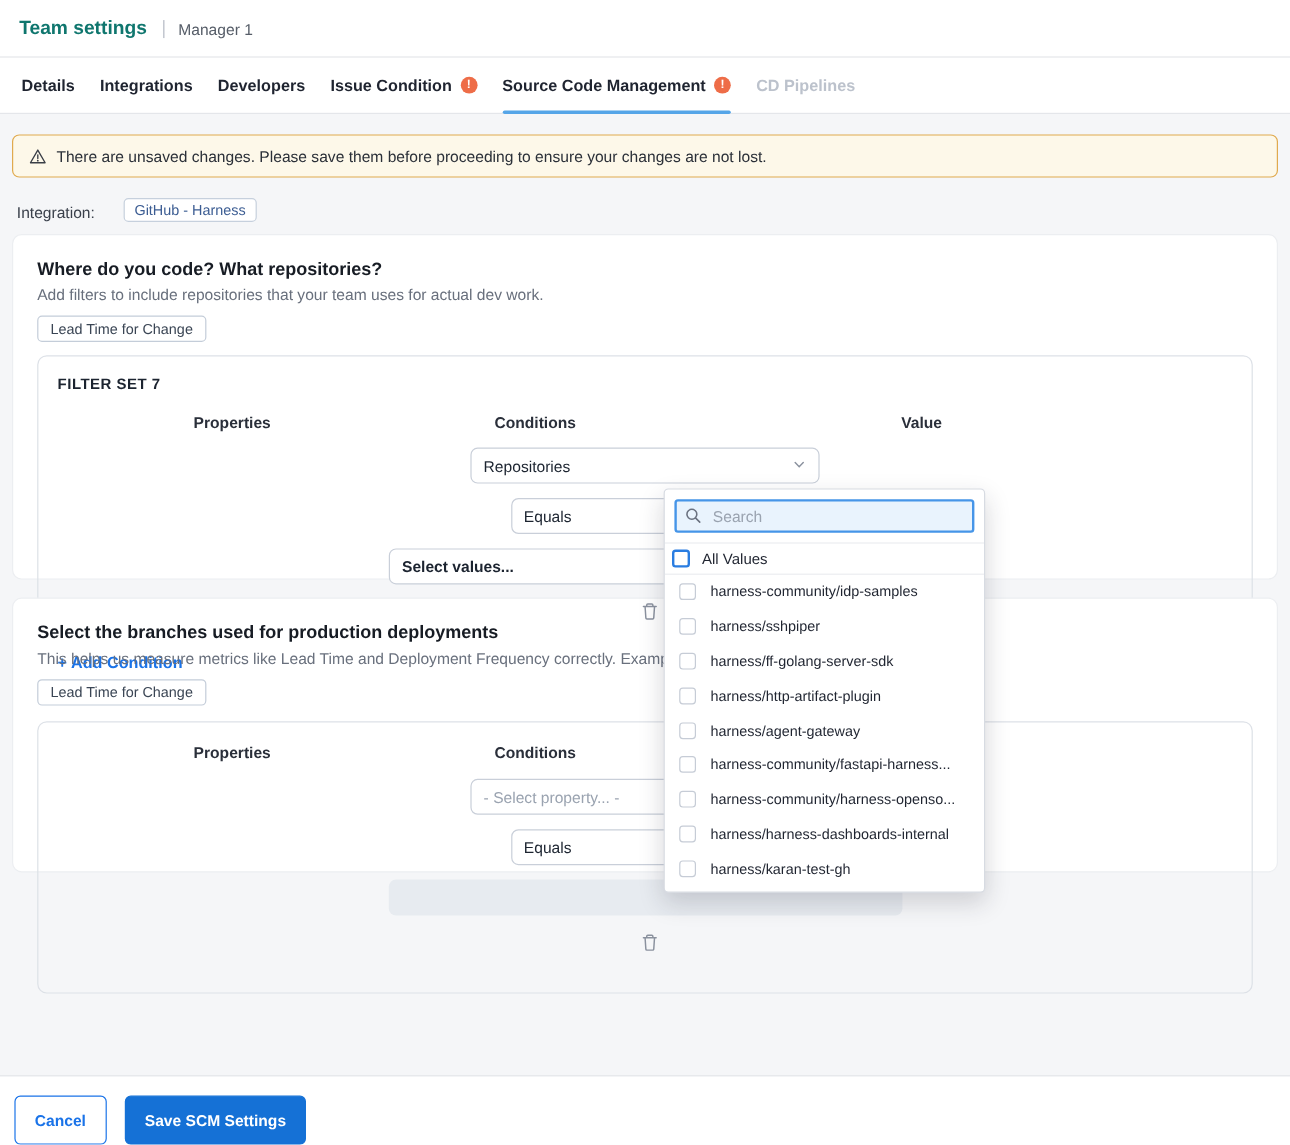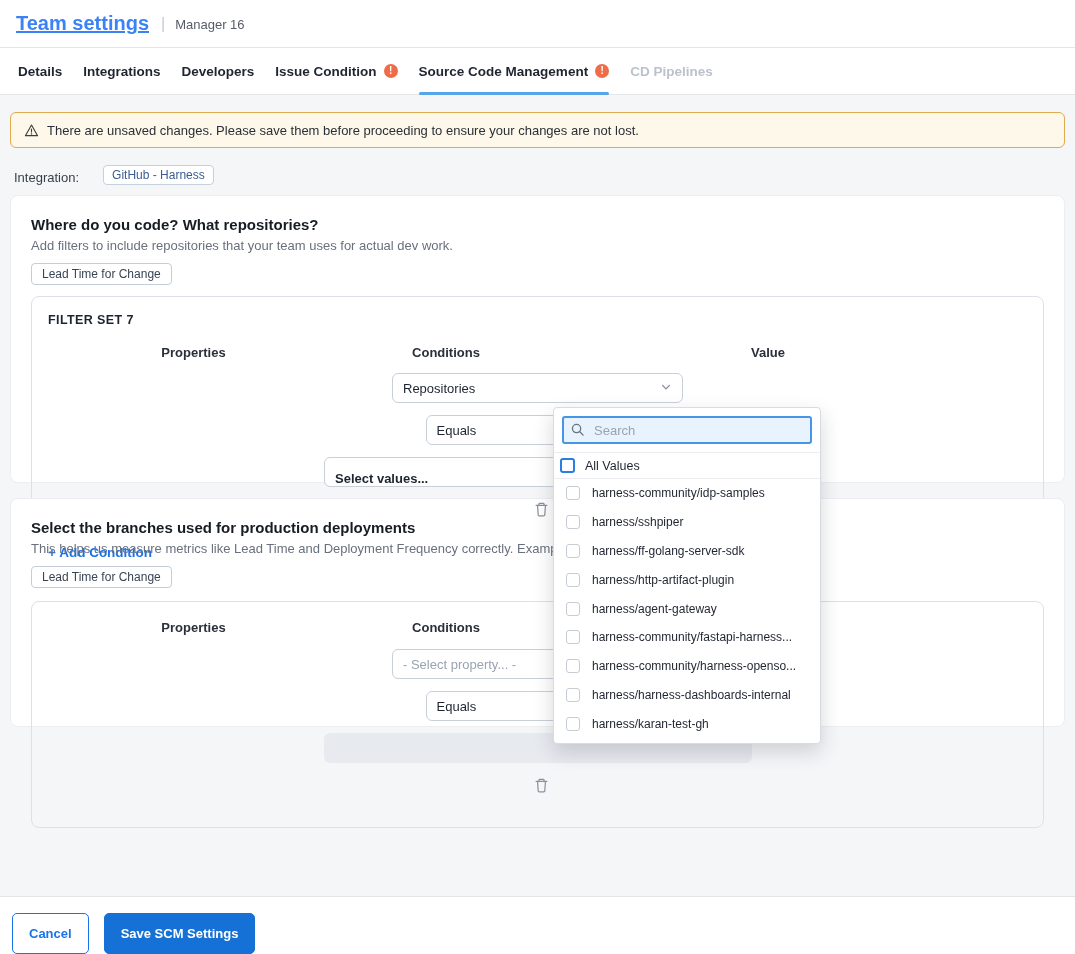--- a/index.html
+++ b/index.html
@@ -16,21 +16,21 @@
     --border-soft:#e4e6ea;
     --search-border:#4695e8;
     --search-bg:#e9f3fd;
   }
   *{box-sizing:border-box;margin:0;padding:0;}
   body{font-family:"Liberation Sans",sans-serif;color:var(--text-dark);}
   .app{position:relative;width:1075px;height:954px;background:#fff;overflow:hidden;}
 
   
   .hdr{height:47px;background:#fff;display:flex;align-items:center;padding-left:16px;}
-  .hdr h1{font-size:20px;font-weight:700;color:#3b82f6;text-decoration:underline;}
+  .hdr h1{font-size:16px;font-weight:700;color:#0f766e;}
   .hdr .pipe{color:#c4c8d0;margin:0 10px 0 12px;font-size:16px;font-weight:300;}
   .hdr .sub{font-size:13px;color:#565d68;padding-top:2px;}
 
   
   .tabs{height:48px;background:#fff;border-top:1px solid var(--border-soft);border-bottom:1px solid var(--border-soft);display:flex;align-items:stretch;padding-left:18px;}
   .tab{display:flex;align-items:center;gap:7px;margin-right:21px;font-size:13.5px;font-weight:600;color:#1f2430;position:relative;cursor:pointer;}
   .tab.active::after{content:"";position:absolute;left:0;right:0;bottom:-1px;height:3px;background:var(--tab-underline);border-radius:2px;}
   .tab.disabled{color:#bcc2cc;cursor:default;}
   .badge{width:14px;height:14px;border-radius:50%;background:var(--badge);color:#fff;font-size:10px;font-weight:700;display:flex;align-items:center;justify-content:center;line-height:1;}
 
@@ -46,21 +46,21 @@
   .card h3{font-size:15px;font-weight:700;color:#171c24;}
   .card .subt{font-size:13px;color:var(--text-gray);margin-top:5px;}
   .chip-tag{display:inline-block;border:1px solid #c4cdd9;border-radius:4px;background:#fff;padding:3px 10px;font-size:12px;color:#3a4554;margin-top:10px;}
 
   .filterbox{border:1px solid #dde1e7;border-radius:8px;padding:16px;margin-top:11px;}
   .fs-title{font-size:12.5px;font-weight:700;letter-spacing:.4px;color:#1c2430;}
   .cols{display:flex;gap:12px;margin-top:18px;font-size:13px;font-weight:700;color:#2a2f3a;text-align:center;}
   .cols .c1{width:291px;} .cols .c2{width:190px;} .cols .c3{width:428px;margin-left:1px;}
   .row{display:flex;gap:12px;margin-top:13px;align-items:center;flex-direction:column;}
   .select{height:30px;border:1px solid var(--border-input);border-radius:6px;background:#fff;display:flex;align-items:center;justify-content:space-between;padding:0 10px;font-size:13px;color:var(--text-dark);cursor:pointer;}
-  .select.w1{width:291px;} .select.w2{width:224px;} .select.w3{width:428px;margin-left:1px;font-weight:600;align-items:flex-end;}
+  .select.w1{width:291px;} .select.w2{width:224px;} .select.w3{width:428px;margin-left:1px;font-weight:600;}
   .select .ph{color:#9aa3b0;font-weight:400;}
   .disabled-input{width:428px;height:30px;margin-left:1px;background:#e7ebf0;border-radius:6px;}
   .trash{margin-left:8px;background:none;border:none;cursor:pointer;display:flex;align-items:center;padding:2px;}
   .addcond{margin-top:22px;font-size:13.5px;font-weight:700;color:var(--accent-link);background:none;border:none;cursor:pointer;padding-bottom:18px;display:inline-block;}
 
   
   .dropdown{position:absolute;left:553px;top:407px;width:268px;height:337px;background:#fff;border:1px solid #d7dbe2;border-radius:4px;box-shadow:0 8px 20px rgba(31,36,49,.18);z-index:10;overflow:hidden;}
   .dd-search-wrap{margin:8px;position:relative;border-bottom:none;}
   .dd-search{width:100%;height:28px;border:2px solid var(--search-border);border-radius:3px;background:var(--search-bg);padding:0 8px 0 30px;font-size:13px;color:var(--text-dark);outline:none;font-family:"Liberation Sans",sans-serif;}
   .dd-search::placeholder{color:#9aa3b0;}
@@ -77,21 +77,21 @@
   .btn-save{background:var(--accent);color:#fff;border:1px solid var(--accent);}
 </style>
 </head>
 <body>
 
 <div class="app">
 
   <div class="hdr">
     <h1>Team settings</h1>
     <span class="pipe">|</span>
-    <span class="sub">Manager 16</span>
+    <span class="sub">Manager 1</span>
   </div>
 
   <nav class="tabs" id="tabs">
       <div class="tab">
         <span>Details</span>
       </div>
       <div class="tab">
         <span>Integrations</span>
       </div>
       <div class="tab">

